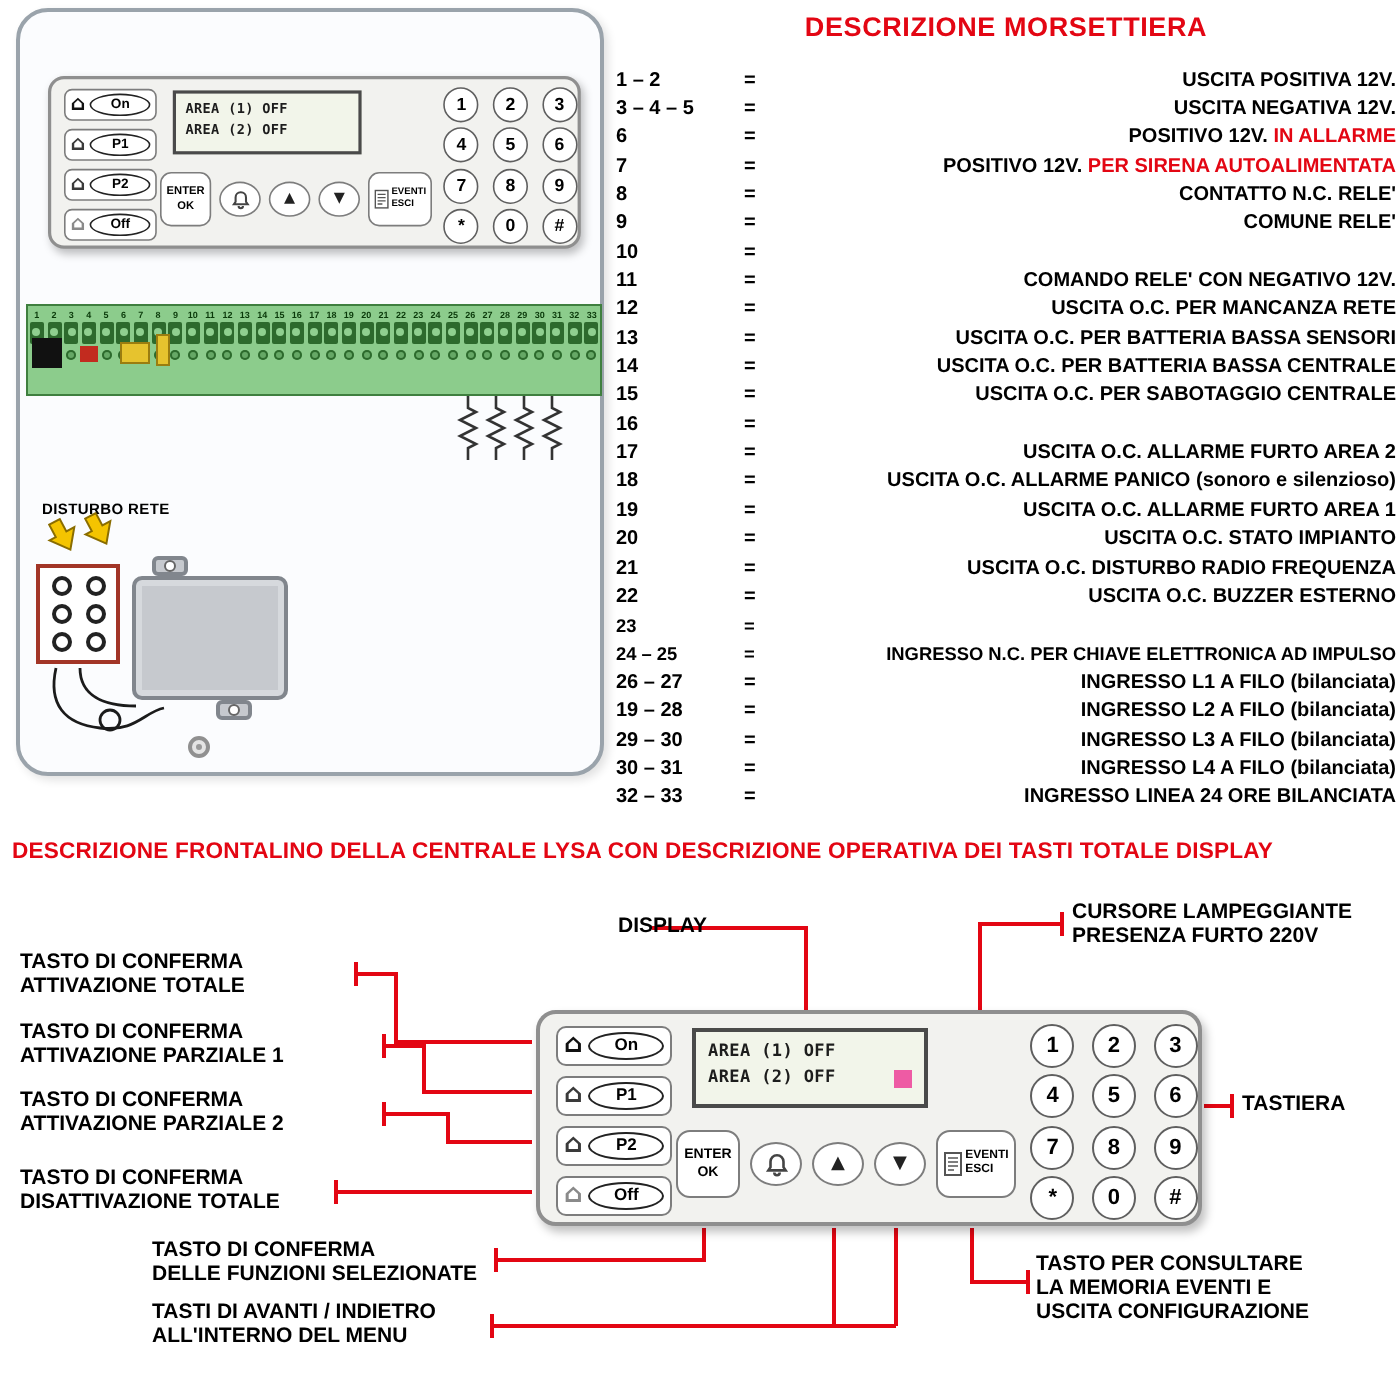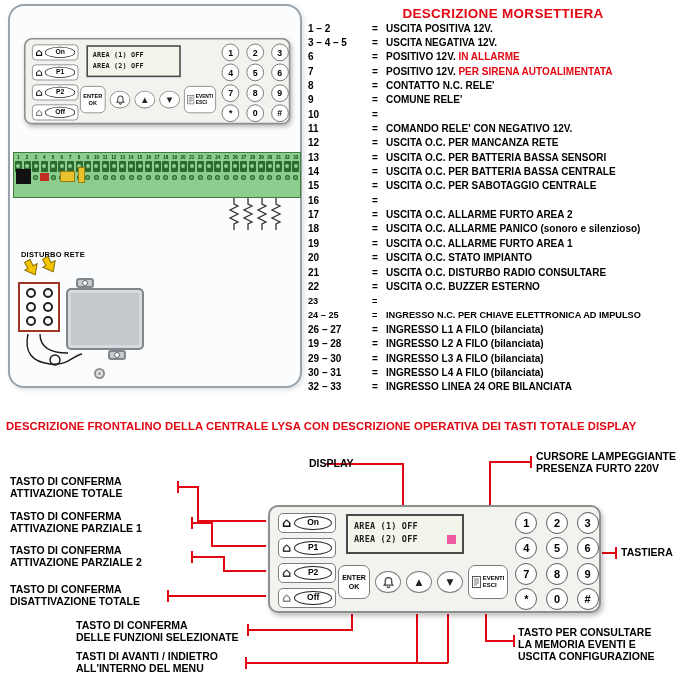--- a/index.html
+++ b/index.html
@@ -96,26 +96,26 @@
   .ear-top { left:66px; top:272px; } .ear-bot { left:98px; top:344px; }
   .screw { position:absolute; left:84px; top:362px; width:11px; height:11px; border-radius:50%;
            border:2px solid #909090; background:#e4e4e4; box-sizing:border-box; }
   .screw::after { content:""; display:block; width:3px; height:3px; background:#999;
                   border-radius:50%; margin:2px auto; }
 
   
   .mors { position:absolute; left:308px; top:6px; width:390px; }
   .mtitle { text-align:center; font:bold 13.5px "Liberation Sans",sans-serif;
             color:var(--c-red,#e30613); letter-spacing:.3px; }
-  .mlist { margin-top:0; }
+  .mlist { margin-top:12px; }
   .mrow { display:flex; align-items:center; height:14.35px;
           font:bold 10px "Liberation Sans",sans-serif; white-space:nowrap; color:#000; }
   .mterm { width:64px; flex:none; }
   .meq { width:14px; flex:none; }
-  .mdesc { flex:1; min-width:0; }
+  .mdesc { flex:1; min-width:0;text-align:right; }
   .md-r { color:var(--c-red,#e30613); }
   .mrow.cond { font-size:9.2px; }
 
   
   .h2red { position:absolute; left:6px; top:420px; width:694px;
            font:bold 11.3px "Liberation Sans",sans-serif; color:var(--c-red,#e30613);
            white-space:nowrap; letter-spacing:.1px; }
   .lines { position:absolute; left:0; top:0; z-index:1; pointer-events:none; }
   .lines path { stroke:var(--c-red,#e30613); stroke-width:2; fill:none; }
   .co { position:absolute; font:bold 10.5px/11.8px "Liberation Sans",sans-serif; color:#000;
@@ -495,21 +495,21 @@
     <span class="mdesc"><span class="md-b">USCITA O.C. ALLARME FURTO AREA 1</span><span class="md-r"></span></span>
   </div>
         <div class="mrow">
     <span class="mterm">20</span>
     <span class="meq">=</span>
     <span class="mdesc"><span class="md-b">USCITA O.C. STATO IMPIANTO</span><span class="md-r"></span></span>
   </div>
         <div class="mrow">
     <span class="mterm">21</span>
     <span class="meq">=</span>
-    <span class="mdesc"><span class="md-b">USCITA O.C. DISTURBO RADIO CONSULTARE</span><span class="md-r"></span></span>
+    <span class="mdesc"><span class="md-b">USCITA O.C. DISTURBO RADIO FREQUENZA</span><span class="md-r"></span></span>
   </div>
         <div class="mrow">
     <span class="mterm">22</span>
     <span class="meq">=</span>
     <span class="mdesc"><span class="md-b">USCITA O.C. BUZZER ESTERNO</span><span class="md-r"></span></span>
   </div>
         <div class="mrow cond">
     <span class="mterm">23</span>
     <span class="meq">=</span>
   </div>

